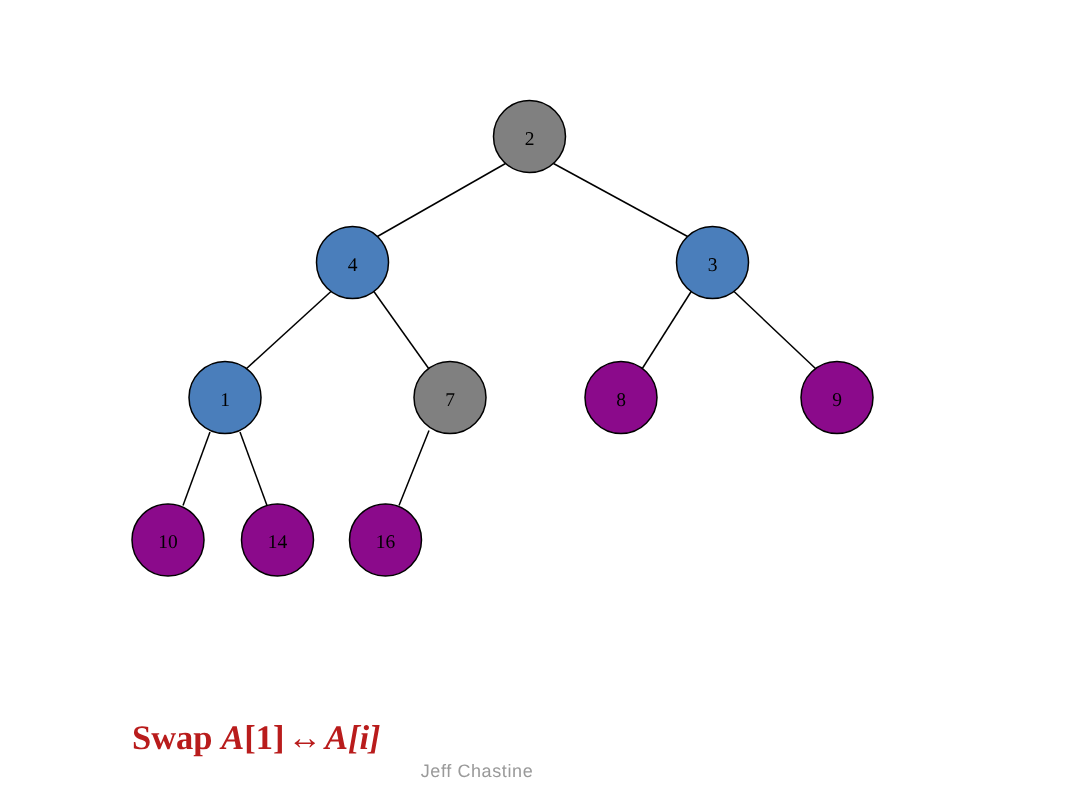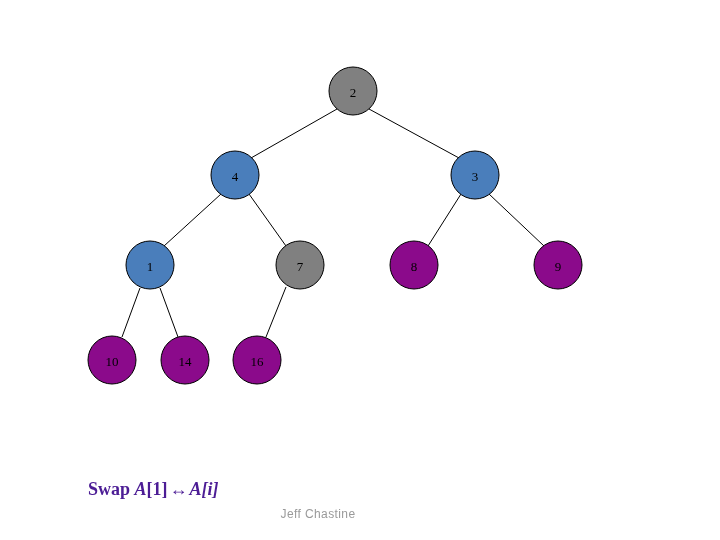--- a/index.html
+++ b/index.html
@@ -43,23 +43,23 @@
     font-size: 13px;
     fill: #000000;
     text-anchor: middle;
     dominant-baseline: central;
   }
   .caption {
     position: absolute;
     left: 88px;
     top: 479px;
     font-family: "Liberation Serif", serif;
-    font-size: 18px;
+    font-size: 23px;
     font-weight: bold;
-    color: #4c1d95;
+    color: #b91c1c;
     white-space: nowrap;
   }
   .caption .var {
     font-style: italic;
     font-weight: bold;
   }
   .caption .arrow {
     font-weight: normal;
     padding: 0 2px;
   }

